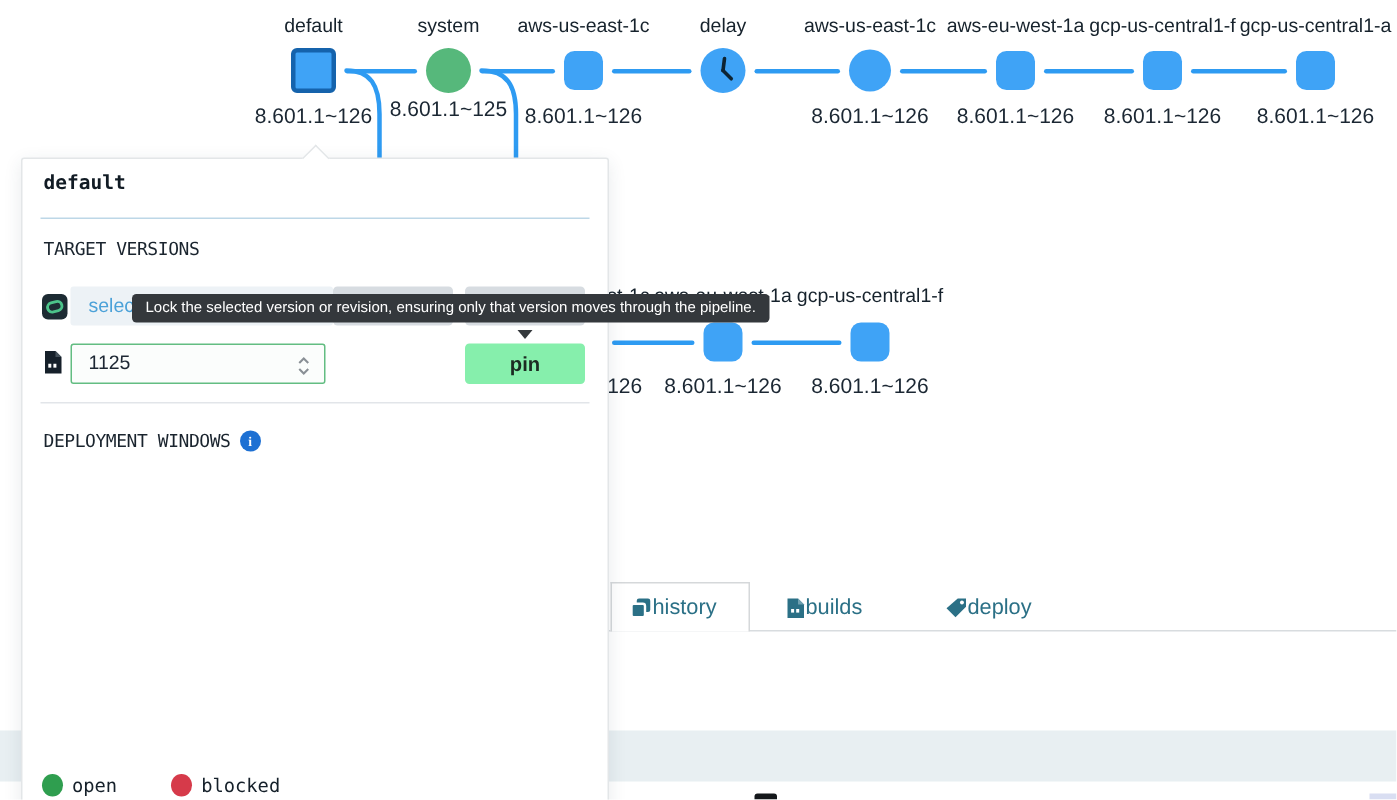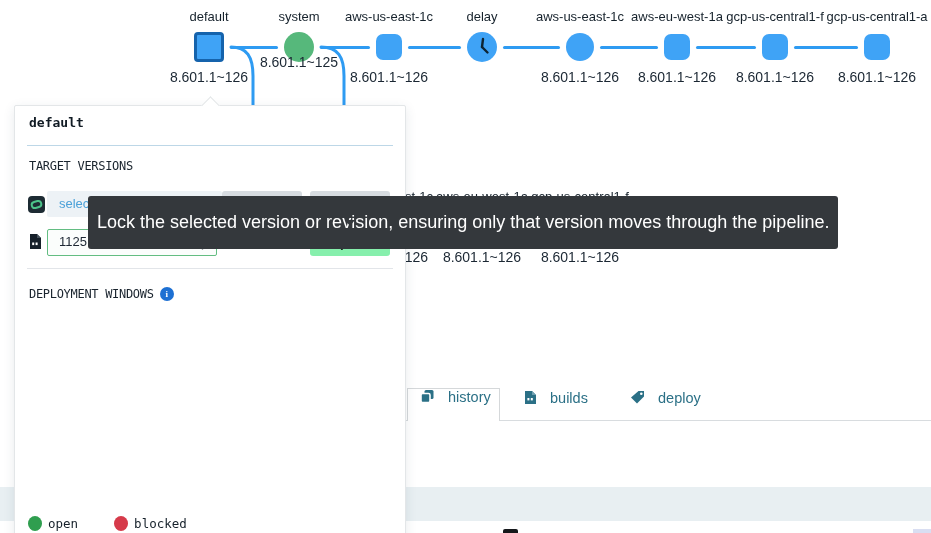--- a/index.html
+++ b/index.html
@@ -57,46 +57,46 @@
     font-size:12px;color:#1b2430;white-space:nowrap}
   .window-title b{font-weight:bold}
   .window-bar{position:absolute;left:15px;top:47px;width:336px;height:22px;display:flex}
   .seg-light{background:#92cda7;flex:1}
   .seg-dark{background:#69bd8b;flex:1}
   .window-marker{position:absolute;top:42px;width:3px;height:32px;background:#55a7e3}
   .legend{position:absolute;left:13px;top:410px;display:flex;align-items:center}
   .legend .dot{width:14px;height:15px;border-radius:50%}
   .legend .lab{font-family:"DejaVu Sans Mono",monospace;font-size:12.5px;color:#15202a;margin-left:6px}
   
-  .tooltip{position:absolute;left:88px;top:196px;background:#34383c;color:#fff;font-size:18px;
-    padding:16px 9px;border-radius:3px;white-space:nowrap;z-index:20}
+  .tooltip{position:absolute;left:88px;top:196px;background:#34383c;color:#fff;font-size:10px;
+    padding:4px 9px;border-radius:3px;white-space:nowrap;z-index:20}
   .tooltip-arrow{position:absolute;left:345px;top:220px;width:0;height:0;z-index:20;
     border-left:5px solid transparent;border-right:5px solid transparent;border-top:6px solid #34383c}
   
   .tabbar-line{position:absolute;left:404px;top:420px;width:527px;height:1px;background:#d8dcdf;z-index:1}
-  .tab{position:absolute;display:flex;gap:13px;color:#2b7086;font-size:14.5px;
+  .tab{position:absolute;display:flex;align-items:center;gap:0;color:#2b7086;font-size:14.5px;
     height:32px;z-index:2;cursor:pointer;background:transparent;border:0;font-family:"Liberation Sans",sans-serif}
   .tab.active{left:407px;top:388px;width:93px;height:33px;background:#fff;z-index:3;
     border:1px solid #d5d8da;border-bottom:0;padding:0 0 0 12px;box-sizing:border-box}
 </style>
 </head>
 <body>
 
 <div class="band"></div>
 <div class="frag-dark"></div>
 <div class="frag-right"></div>
 
 <div id="pipeline">
     <div class="stage-label" style="left: 209px; top: 9px;">default</div>
     <div class="node square-selected" style="left: 209px; top: 47px;"></div>
     <div class="stage-version" style="left: 209px; top: 69px;">8.601.1~126</div>
     <div class="hline" style="left: 230px; width: 48px; top: 45.5px;"></div>
     <div class="stage-label" style="left: 299px; top: 9px;">system</div>
     <div class="node circle-green" style="left: 299px; top: 47px;"></div>
-    <div class="stage-version" style="left: 299px; top: 54px;">8.601.1~125</div>
+    <div class="stage-version" style="left: 299px; top: 64px;">8.601.1~125</div>
     <div class="hline" style="left: 320px; width: 50px; top: 45.5px;"></div>
     <div class="stage-label" style="left: 389px; top: 9px;">aws-us-east-1c</div>
     <div class="node rsq" style="left: 389px; top: 47px;"></div>
     <div class="stage-version" style="left: 389px; top: 69px;">8.601.1~126</div>
     <div class="hline" style="left: 408px; width: 53px; top: 45.5px;"></div>
     <div class="stage-label" style="left: 482px; top: 9px;">delay</div>
     <div class="node clock" style="left: 482px; top: 47px;">
       <svg width="22" height="22" viewBox="-11 -11 22 22">
         <line x1="0" y1="0" x2="1" y2="-8" stroke="#0d2433" stroke-width="2.4" stroke-linecap="round"></line>
         <line x1="0" y1="0" x2="5.5" y2="5.5" stroke="#0d2433" stroke-width="2.4" stroke-linecap="round"></line>

